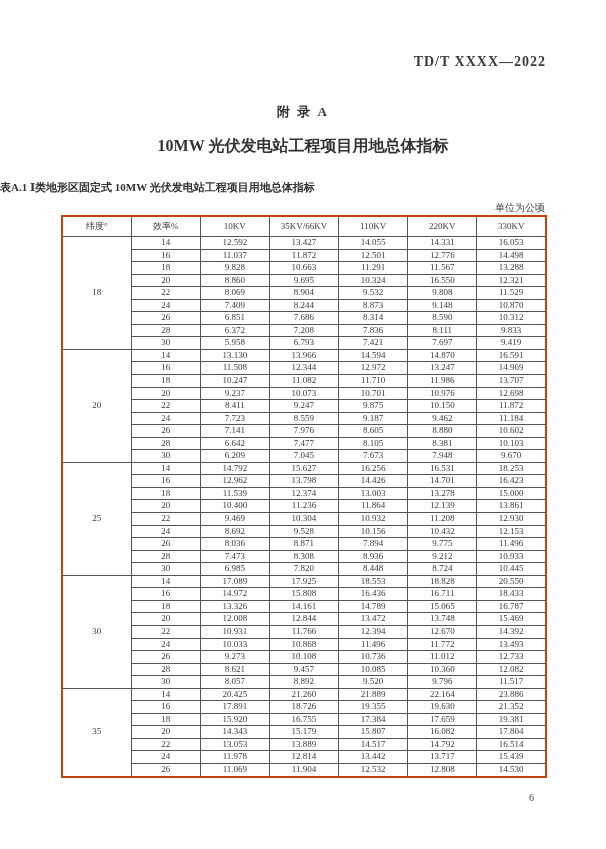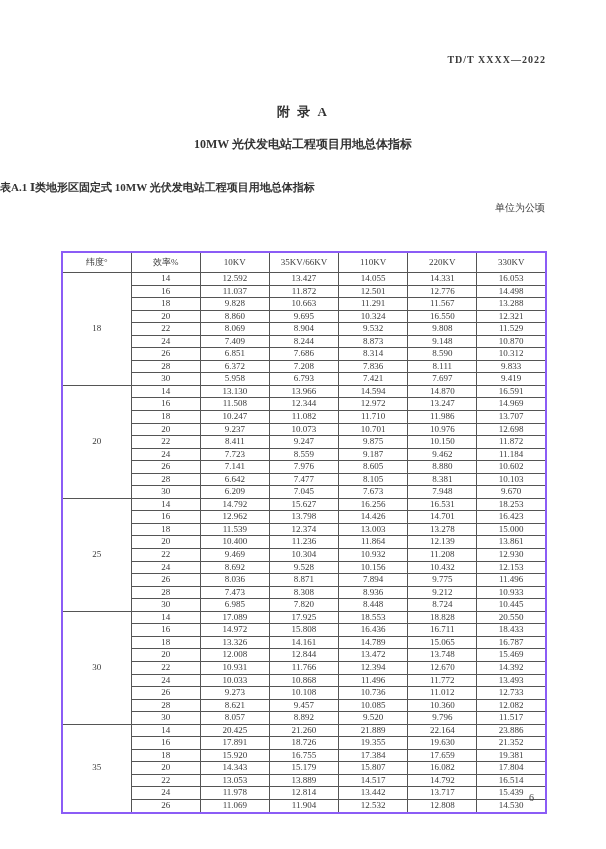--- a/index.html
+++ b/index.html
@@ -12,21 +12,21 @@
   }
   .page {
     position: relative;
     width: 606px; height: 849px;
     background: #ffffff;
     overflow: hidden;
   }
   .doc-code {
     position: absolute;
     top: 54px; right: 60px;
-    font-size: 10px;
+    font-size: 14px;
     letter-spacing: 1px;
     color: #3a3a3a;
     font-weight: bold;
   }
   .appendix-title {
     position: absolute;
     top: 103px; left: 0; width: 100%;
     text-align: center;
     font-size: 13px; font-weight: bold;
     letter-spacing: 2px;
@@ -36,21 +36,21 @@
     position: absolute;
     top: 120px; left: 0; width: 100%;
     text-align: center;
     font-size: 11.5px; font-weight: bold;
     color: #333;
   }
   .appendix-heading {
     position: absolute;
     top: 136px; left: 0; width: 100%;
     text-align: center;
-    font-size: 12px; font-weight: bold;
+    font-size: 16px; font-weight: bold;
     color: #333;
   }
   .table-caption {
     position: absolute;
     top: 180px; left: 0; width: 100%;
     text-align: left;
     font-size: 11px; font-weight: bold;
     color: #333;
   }
   .unit-note {
@@ -58,22 +58,21 @@
     top: 201px; right: 61px;
     font-size: 10px;
     color: #3a3a3a;
   }
   table.indicator-table {
     position: absolute;
     top: 215px; left: 61px;
     width: 486px;
     border-collapse: collapse;
     table-layout: fixed;
-    border: 2px solid #8b5cf6;
-    margin-top: 36px;
+    border: 2px solid #c2410c;
   }
   .indicator-table th, .indicator-table td {
     border: 1px solid #555;
     text-align: center;
     vertical-align: middle;
     font-size: 9px;
     font-weight: normal;
     padding: 0;
     color: #3a3a3a;
     overflow: hidden;

